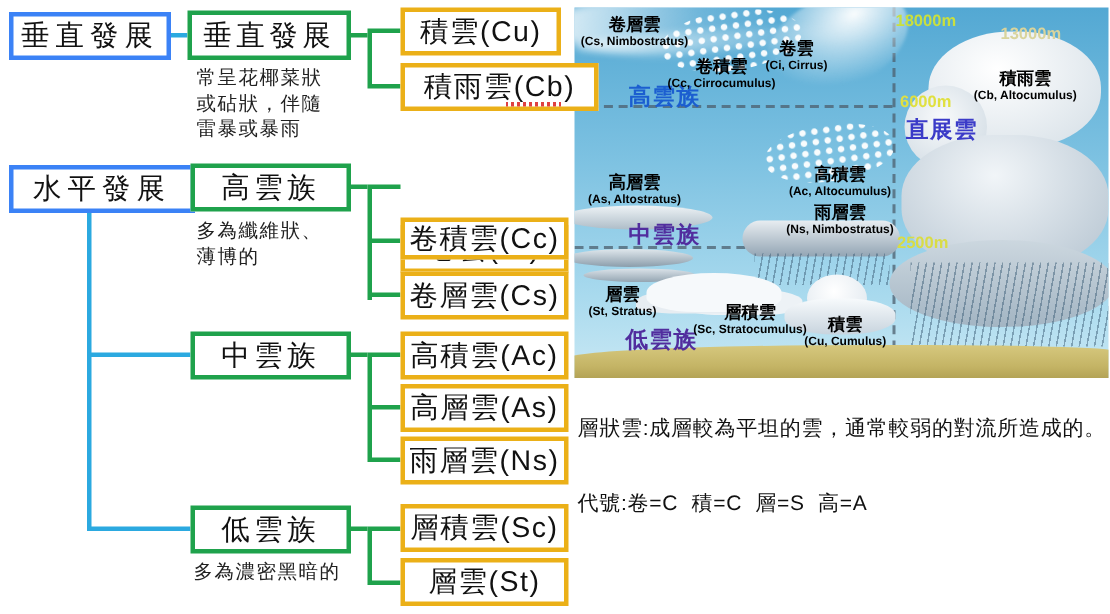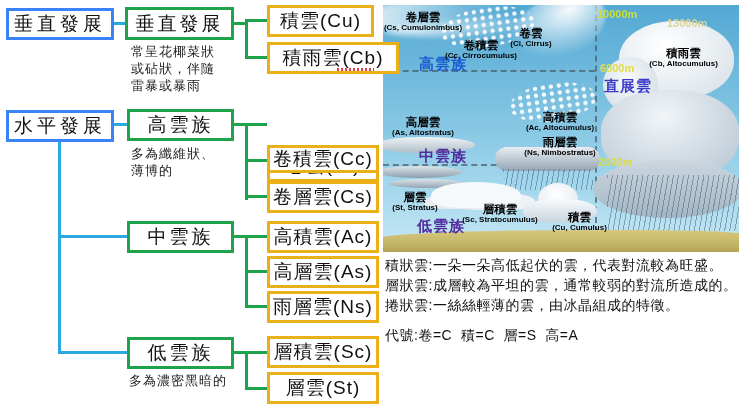--- a/index.html
+++ b/index.html
@@ -49,21 +49,21 @@
   .codes{white-space:pre;}
   .squiggle{position:absolute;left:337px;top:68px;width:37px;height:3px;z-index:5;
             background:repeating-linear-gradient(90deg,#df4040 0 2px,rgba(0,0,0,0) 2px 4px);}
 </style>
 </head>
 <body>
 
 <div id="stage">
 
   <div class="box box-blue" style="left:6px;top:8px;width:108px;height:32px;letter-spacing:4px;">垂直發展</div>
-  <div class="box box-blue" style="left:6px;top:110px;width:108px;height:32px;letter-spacing:4px;">水平發展</div>
+  <div class="box box-blue" style="left:6px;top:110px;width:124px;height:32px;letter-spacing:4px;">水平發展</div>
 
   <div class="box box-green" style="left:125px;top:7px;width:109px;height:33px;letter-spacing:3px;">垂直發展</div>
   <div class="box box-green" style="left:127px;top:109px;width:107px;height:32px;letter-spacing:3px;">高雲族</div>
   <div class="box box-green" style="left:127px;top:221px;width:107px;height:32px;letter-spacing:3px;">中雲族</div>
   <div class="box box-green" style="left:127px;top:337px;width:107px;height:32px;letter-spacing:3px;">低雲族</div>
 
   <div class="note" style="left:131px;top:43px;width:110px;">常呈花椰菜狀
 或砧狀，伴隨
 雷暴或暴雨</div>
   <div class="note" style="left:131px;top:145px;width:112px;">多為纖維狀、
@@ -130,33 +130,33 @@
     <div class="puff" style="left:218px;top:85px;width:138px;height:90px;background:radial-gradient(ellipse at 45% 30%,#f1f5f8,#bfccd7 82%);border-radius:45%;"></div>
     <div class="puff" style="left:210px;top:155px;width:150px;height:58px;background:linear-gradient(#ccd7df,#a3b5c3);border-radius:50%;"></div>
     <div class="rain" style="left:224px;top:170px;width:132px;height:56px;"></div>
 
     <div class="ground"></div>
 
     <div class="dash-v" style="left:212px;top:0;height:228px;"></div>
     <div class="dash-h" style="left:0;top:65px;width:212px;"></div>
     <div class="dash-h" style="left:0;top:159px;width:212px;"></div>
 
-    <div class="altlab" style="left:214px;top:3px;color:#C9DF3E;">10000m</div>
+    <div class="altlab" style="left:214px;top:3px;color:#C9DF3E;">18000m</div>
     <div class="altlab" style="left:284px;top:12px;color:#D9D49C;">13000m</div>
     <div class="altlab" style="left:217px;top:57px;color:#E0E040;">6000m</div>
     <div class="altlab" style="left:215px;top:151px;color:#D9DC44;">2500m</div>
 
     <div class="famlab" style="left:36px;top:50px;color:#1B5ED0;">高雲族</div>
     <div class="famlab" style="left:36px;top:142px;color:#512D9E;">中雲族</div>
     <div class="famlab" style="left:34px;top:212px;color:#512D9E;">低雲族</div>
     <div class="famlab" style="left:221px;top:72px;color:#3B3BC8;">直展雲</div>
 
     <div class="cloudlab" style="left:0px;top:6px;width:80px;">
       <span class="nm">卷層雲</span>
-      <span class="lt">(Cs, Cumulonimbus)</span>
+      <span class="lt">(Cs, Nimbostratus)</span>
     </div>
     <div class="cloudlab" style="left:108px;top:22px;width:80px;">
       <span class="nm">卷雲</span>
       <span class="lt">(Ci, Cirrus)</span>
     </div>
     <div class="cloudlab" style="left:48px;top:34px;width:100px;">
       <span class="nm">卷積雲</span>
       <span class="lt">(Cc, Cirrocumulus)</span>
     </div>
     <div class="cloudlab" style="left:248px;top:42px;width:105px;">
@@ -176,24 +176,22 @@
       <span class="lt">(Ns, Nimbostratus)</span>
     </div>
     <div class="cloudlab" style="left:-2px;top:186px;width:68px;">
       <span class="nm">層雲</span>
       <span class="lt">(St, Stratus)</span>
     </div>
     <div class="cloudlab" style="left:62px;top:198px;width:110px;">
       <span class="nm">層積雲</span>
       <span class="lt">(Sc, Stratocumulus)</span>
     </div>
-    <div class="cloudlab" style="left:154px;top:206px;width:85px;">
+    <div class="cloudlab" style="left:138px;top:206px;width:85px;">
       <span class="nm">積雲</span>
       <span class="lt">(Cu, Cumulus)</span>
     </div>
   </div>
 
-  <div class="desc" style="left:385px;top:257px;">積狀雲:一朵一朵高低起伏的雲，代表對流較為旺盛。</div>
   <div class="desc" style="left:385px;top:277px;">層狀雲:成層較為平坦的雲，通常較弱的對流所造成的。</div>
-  <div class="desc" style="left:385px;top:297px;">捲狀雲:一絲絲輕薄的雲，由冰晶組成的特徵。</div>
   <div class="desc codes" style="left:385px;top:327px;">代號:卷=C  積=C  層=S  高=A</div>
 
 </div>
 
 </body></html>

